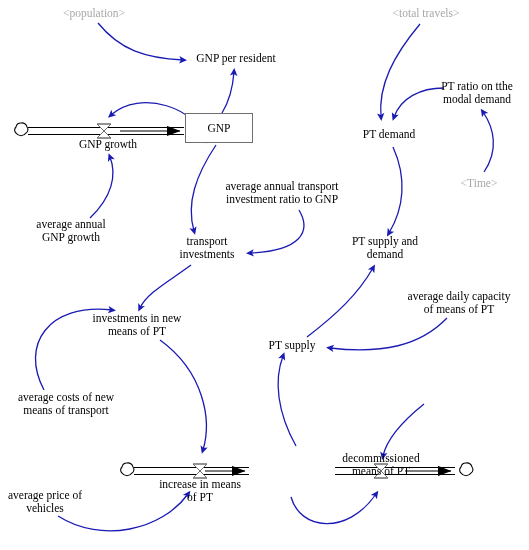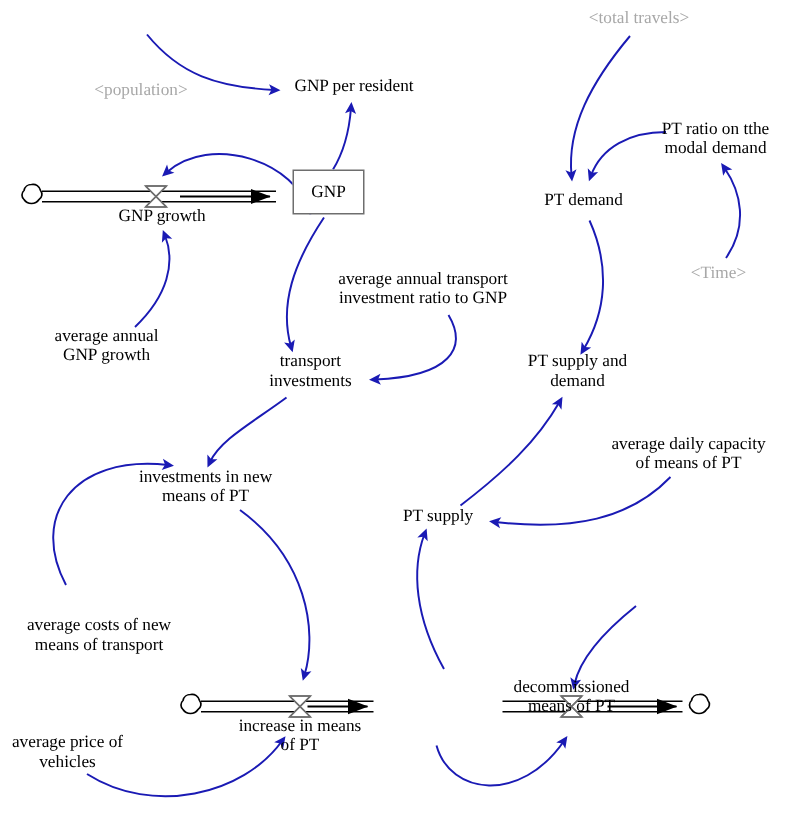--- a/index.html
+++ b/index.html
@@ -150,50 +150,50 @@
       <path d="M444,88 C420,88 401,98 394,117" marker-end="url(#bluearrow)"></path>
 
       <path d="M484,172 C499,150 494,128 483,112" marker-end="url(#bluearrow)"></path>
 
       <path d="M291,497 C300,530 347,536 376,494" marker-end="url(#bluearrow)"></path>
 
       <path d="M424,404 C404,420 387,438 383,456" marker-end="url(#bluearrow)"></path>
     </g>
   </svg>
 
-  <div class="stock" style="left:219px; top:128px; width:48px; height:30px;text-align:center;">
+  <div class="stock" style="left:219px; top:128px; width:68px; height:30px;text-align:center;">
     <span>GNP</span>
   </div>
 
 
   <div class="flowlabel" style="left:108px; top:138px;">GNP growth</div>
   <div class="flowlabel" style="left:200px; top:478px;">increase in means
 of PT</div>
   <div class="flowlabel" style="left:381px; top:452px;">decommissioned
 means of PT</div>
 
-  <div class="node ghost" style="left:94px; top:13px;margin-top:48px;">&lt;population&gt;</div>
+  <div class="node ghost" style="left:94px; top:13px;">&lt;population&gt;</div>
   <div class="node ghost" style="left:426px; top:13px;">&lt;total travels&gt;</div>
   <div class="node ghost" style="left:479px; top:183px;">&lt;Time&gt;</div>
 
   <div class="node" style="left:236px; top:58px;">GNP per resident</div>
   <div class="node" style="left:477px; top:93px;">PT ratio on tthe
 modal demand</div>
   <div class="node" style="left:389px; top:134px;">PT demand</div>
   <div class="node" style="left:71px; top:231px;">average annual
 GNP growth</div>
   <div class="node" style="left:282px; top:193px;">average annual transport
 investment ratio to GNP</div>
   <div class="node" style="left:207px; top:248px;">transport
 investments</div>
   <div class="node" style="left:385px; top:248px;">PT supply and
 demand</div>
   <div class="node" style="left:137px; top:325px;">investments in new
 means of PT</div>
   <div class="node" style="left:459px; top:303px;">average daily capacity
 of means of PT</div>
   <div class="node" style="left:292px; top:345px;">PT supply</div>
-  <div class="node" style="left:66px; top:424px;">average costs of new
+  <div class="node" style="left:66px; top:404px;">average costs of new
 means of transport</div>
   <div class="node" style="left:45px; top:502px;">average price of
 vehicles</div>
 
 </div>
 
 </body></html>

